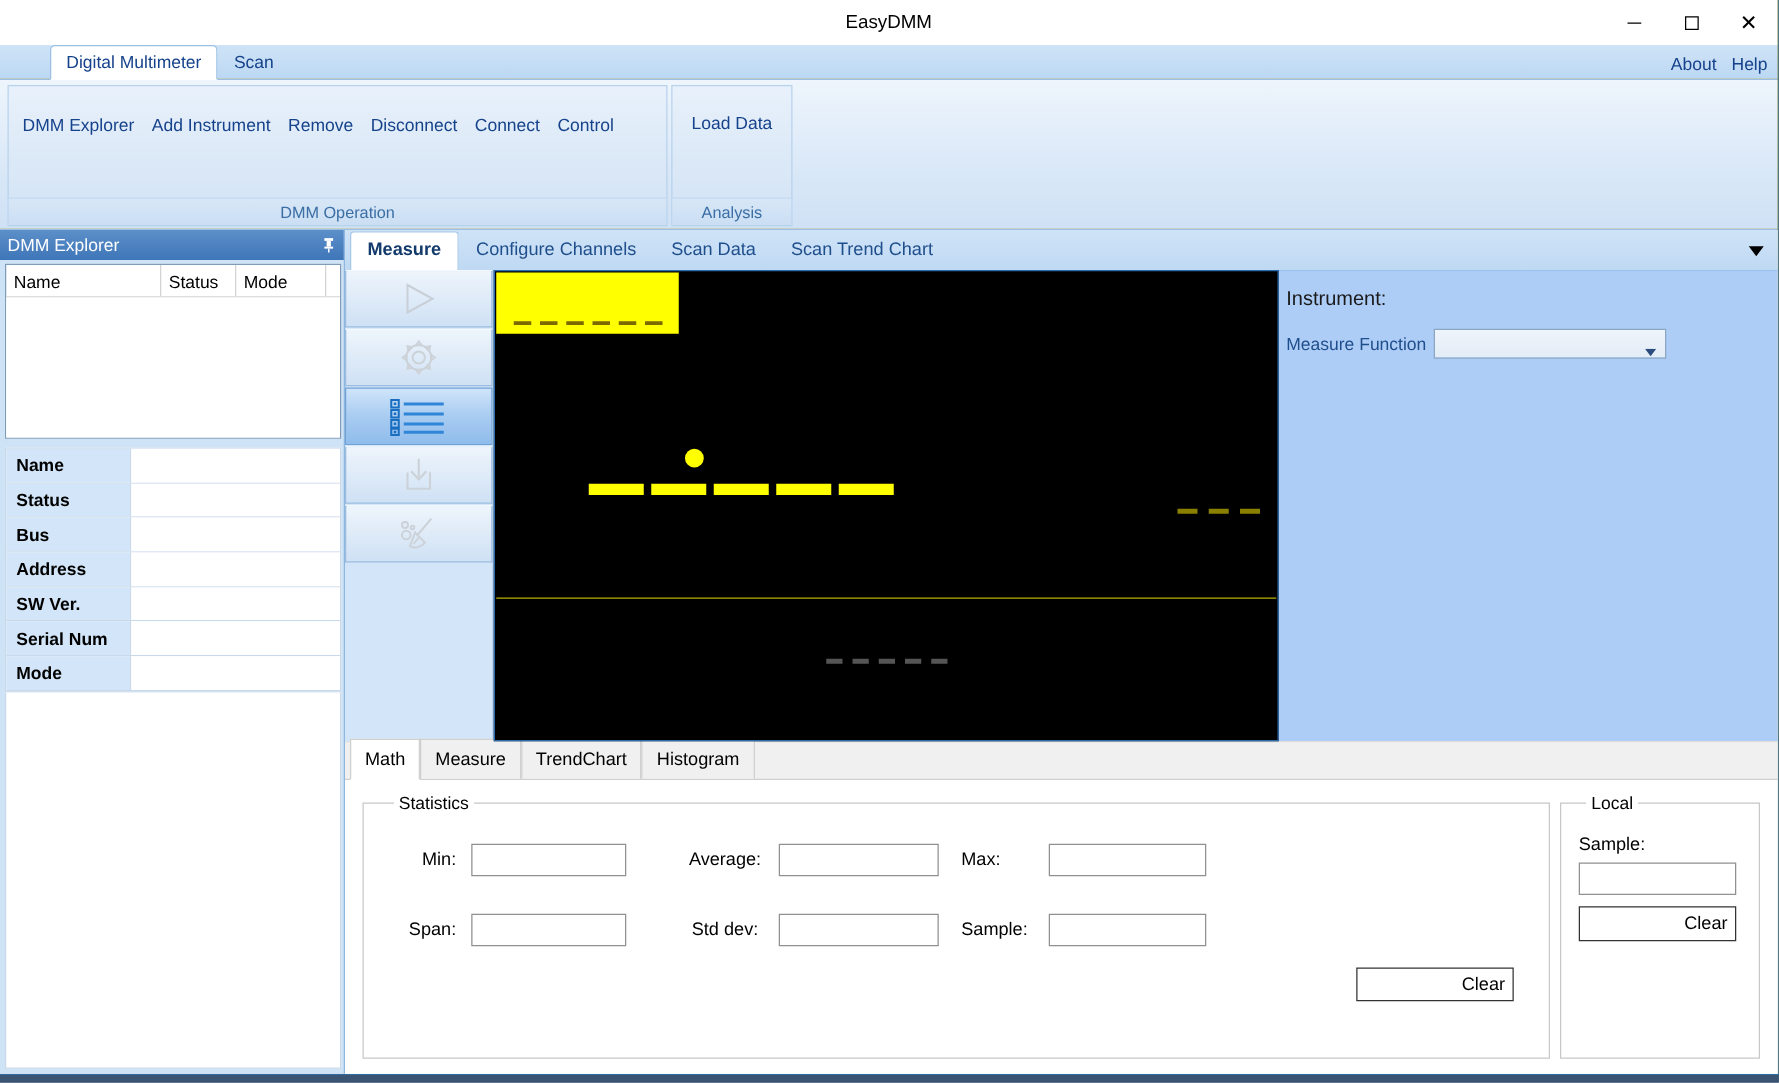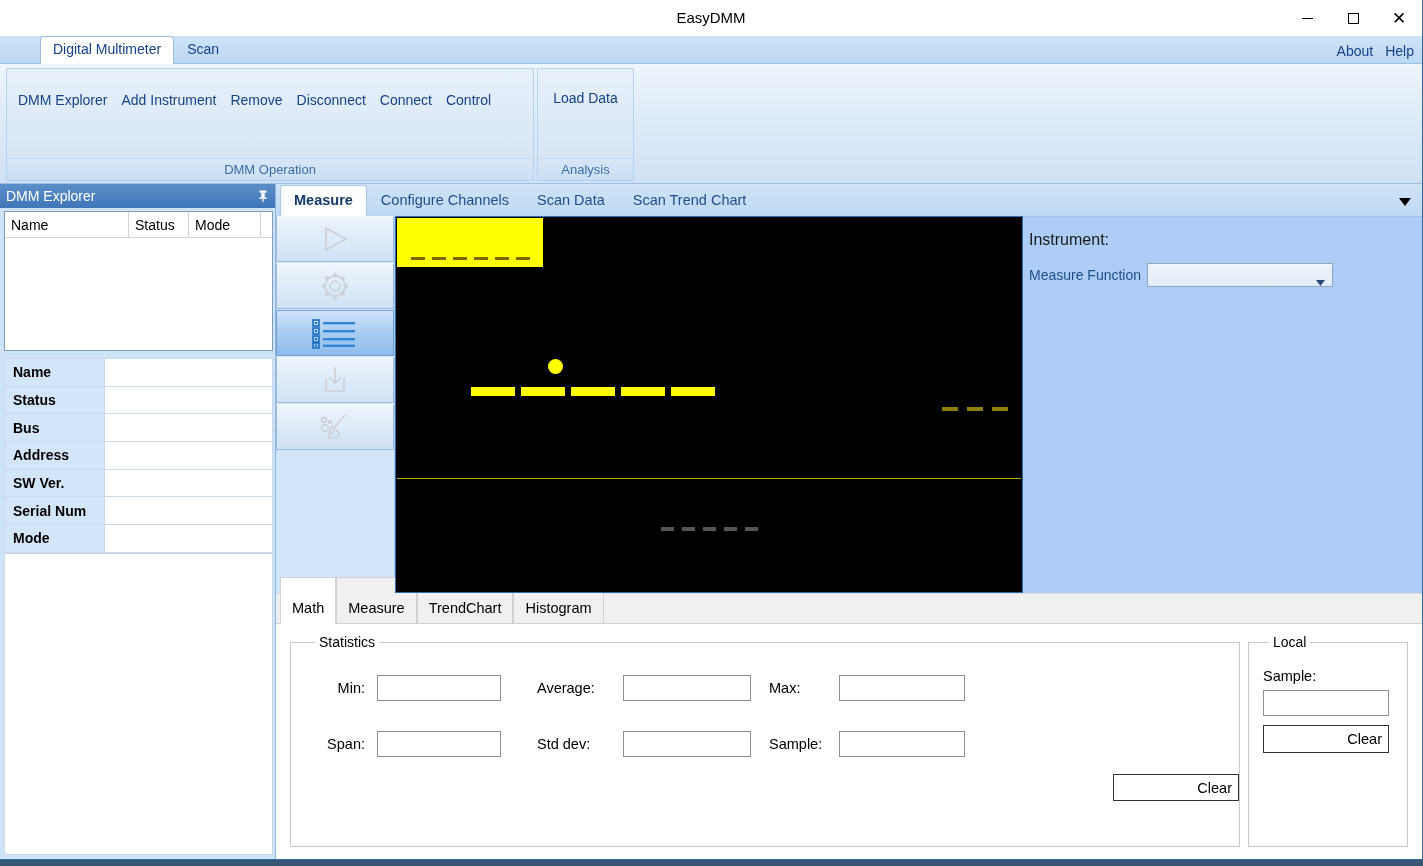--- a/index.html
+++ b/index.html
@@ -286,49 +286,49 @@
     display: flex; flex-direction: column;
     border-top: 1px solid #dcdcdc;
   }
   .btabs {
     flex: 0 0 30px; height: 30px; display: flex; align-items: flex-end;
     padding-left: 4px; background: #f0f0f0;
     border-bottom: 1px solid #d0d0d0;
   }
   .btab {
     font-size: 14.5px; color: #000;
-    padding: 21px 11px 6px 11px; line-height: 18px;
+    padding: 7px 11px 6px 11px; line-height: 18px;
     background: #f0f0f0; border: 1px solid #d0d0d0; border-bottom: none;
     margin-right: 0; cursor: default;
   }
   .btab.active { background: #ffffff; border-bottom: 1px solid #fff; margin-bottom: -1px; }
 
   .bbody { flex: 1 1 auto; display: flex; background: #fff; padding: 10px 14px 12px 14px; gap: 8px; min-height: 0; }
 
   fieldset.gbox {
     border: 1px solid #c8c8c8; margin: 0; padding: 0;
     position: relative; background: #fff;
   }
   fieldset.gbox > legend {
     font-size: 14px; color: #000; padding: 0 4px; margin-left: 8px;
   }
-  .gbox.stats { flex: 1 1 auto; min-width: 0; padding: 10px 0 8px 16px; }
+  .gbox.stats { flex: 1 1 auto; min-width: 0; padding: 10px 28px 8px 16px; }
   .gbox.local { flex: 0 0 160px; width: 160px; padding: 10px 12px 8px 12px; }
 
   .stat-row { display: flex; align-items: center; height: 56px; }
   .stat-cell { display: flex; align-items: center; }
   .stat-cell .slab { font-size: 14.5px; color: #000; }
   .tbox {
     height: 26px; border: 1px solid #909090; background: #fff;
   }
   .stat-c1 { width: 230px; }
   .stat-c1 .slab { width: 70px; text-align: right; padding-right: 12px; }
   .stat-c1 .tbox { width: 124px; }
   .stat-c2 { width: 232px; }
-  .stat-c2 .slab { width: 86px; text-align: left; }
+  .stat-c2 .slab { width: 86px; text-align: center; }
   .stat-c2 .tbox { width: 128px; }
   .stat-c3 { width: 200px; }
   .stat-c3 .slab { width: 70px; text-align: left; }
   .stat-c3 .tbox { width: 126px; }
 
   .stats-clear-row { display: flex; justify-content: flex-end; padding-right: 0px; margin-top: 2px; }
   .btn {
     border: 1.5px solid #333; background: #fff;
     font-size: 14.5px; color: #000; text-align: right;
     cursor: default; font-family: "Liberation Sans", sans-serif;

